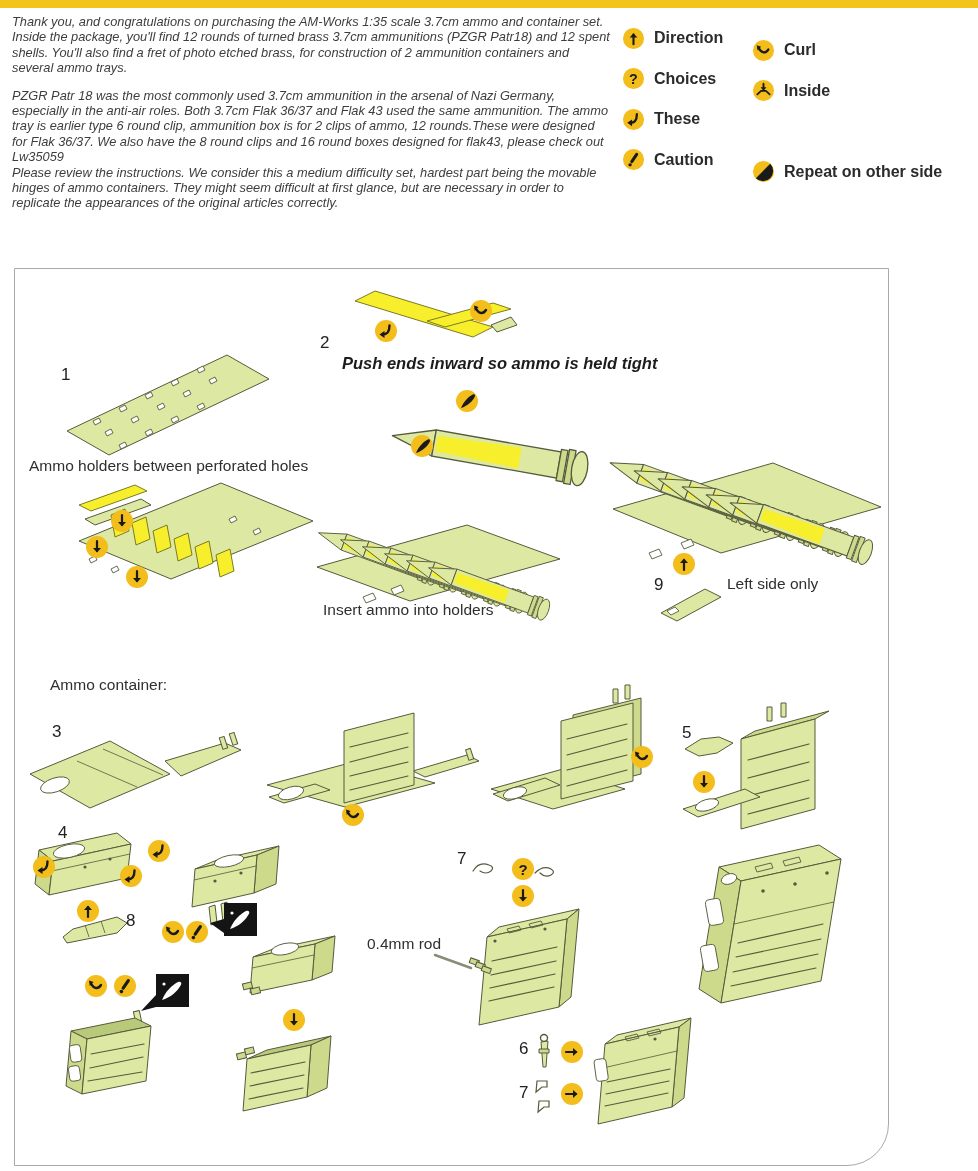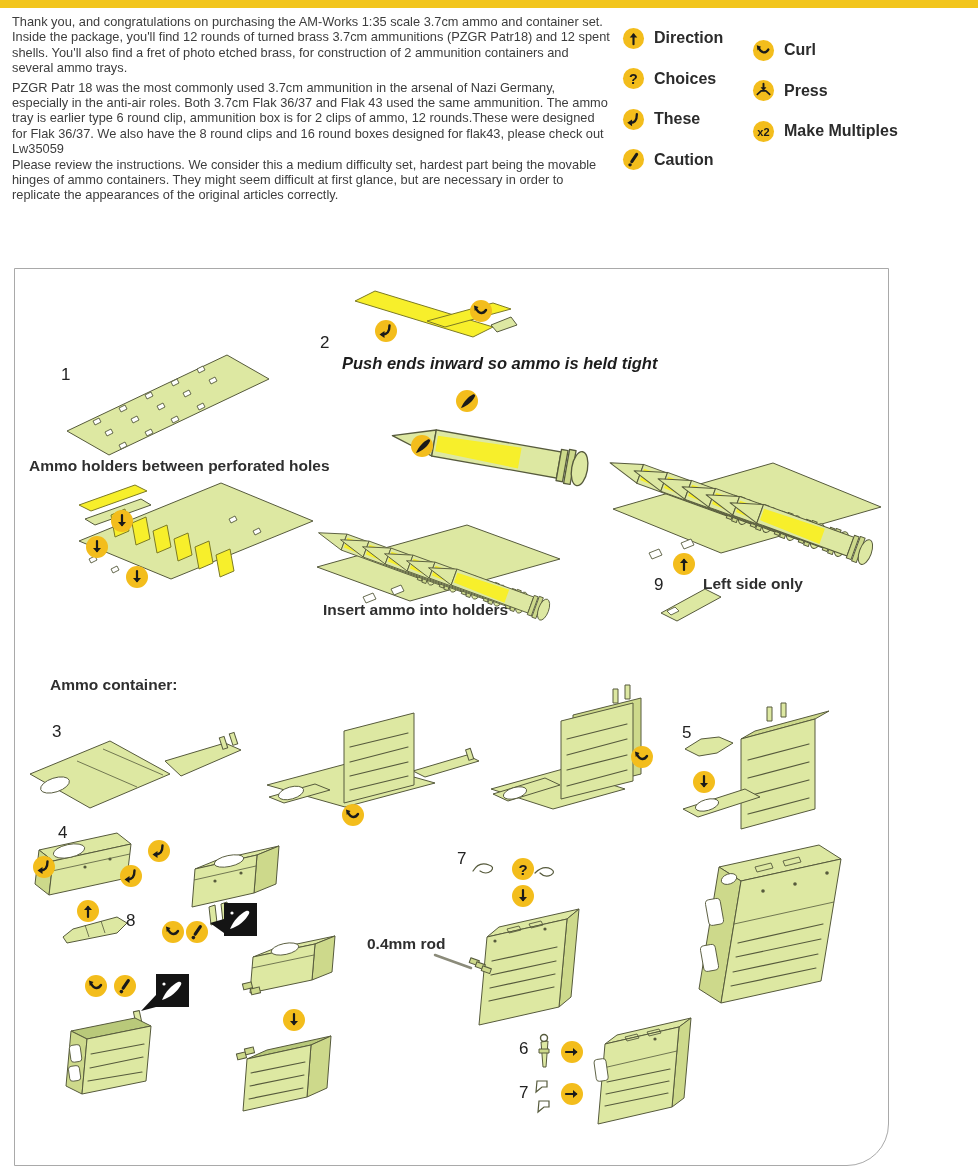--- a/index.html
+++ b/index.html
@@ -3,35 +3,35 @@
 <meta charset="utf-8">
 <style>
   html,body{margin:0;padding:0;}
   body{
     width:978px;height:1171px;position:relative;background:#ffffff;
     font-family:"Liberation Sans", sans-serif;overflow:hidden;
   }
   #topbar{position:absolute;left:0;top:0;width:978px;height:8px;background:#f2c51d;}
   
   #intro{position:absolute;left:12px;top:14px;width:600px;color:#3d3d3d;
-         font-size:12.8px;line-height:15.4px;}
+         font-size:12.8px;line-height:15.4px;font-style:italic;}
   #intro p{margin:0;}
-  #intro p.gap{margin-top:4px;}
+  #intro p.gap{margin-top:12px;}
   
   #legend{position:absolute;left:622px;top:26px;width:352px;}
   .lg-row{display:flex;align-items:center;height:24px;margin-bottom:16.5px;}
   .lg-col1{display:flex;align-items:center;width:130px;}
   .lg-col2{display:flex;align-items:center;flex:1;margin-top:24px;}
   .lg-ic{width:23px;height:23px;flex:0 0 23px;margin-right:9px;}
   .lg-lb{font-weight:bold;font-size:16px;color:#2b2b2b;white-space:nowrap;}
   
   #diagram{position:absolute;left:14px;top:268px;width:873px;height:896px;
            border:1px solid #a9a9a9;border-bottom-right-radius:42px;background:#fff;}
   #dsvg{position:absolute;left:0;top:0;}
-  .cap{position:absolute;font-size:15.5px;color:#2f2f2f;white-space:nowrap;font-weight:bold;}
+  .cap{position:absolute;font-size:15.5px;color:#2f2f2f;white-space:nowrap;}
   .cap-b{position:absolute;font-size:16.5px;font-weight:bold;color:#1c1c1c;white-space:nowrap;font-style:italic;}
   .num{position:absolute;font-size:17px;color:#222;white-space:nowrap;}
   
   .pg{fill:#dde8a2;stroke:#565a3c;stroke-width:1;stroke-linejoin:round;}
   .pg2{fill:#cdd98b;stroke:#565a3c;stroke-width:1;stroke-linejoin:round;}
   .pg3{fill:#b9c97a;stroke:#565a3c;stroke-width:1;stroke-linejoin:round;}
   .by{fill:#f7ef2b;stroke:#7c7a24;stroke-width:1;stroke-linejoin:round;}
   .wh{fill:#ffffff;stroke:#565a3c;stroke-width:0.9;stroke-linejoin:round;}
   .ln{stroke:#565a3c;stroke-width:1.2;fill:none;stroke-linecap:round;}
   .crease{stroke:#565a3c;stroke-width:0.8;fill:none;}
@@ -151,43 +151,43 @@
     <div class="lg-col1">
         <svg class="lg-ic" viewBox="0 0 24 24">
           <use href="#ic-q"></use>
         </svg>
         <span class="lg-lb">Choices</span>
       </div>
     <div class="lg-col2">
         <svg class="lg-ic" viewBox="0 0 24 24">
           <use href="#ic-press"></use>
         </svg>
-        <span class="lg-lb">Press</span>
+        <span class="lg-lb">Inside</span>
       </div>
   </div>
   <div class="lg-row">
     <div class="lg-col1">
         <svg class="lg-ic" viewBox="0 0 24 24">
           <use href="#ic-bend"></use>
         </svg>
         <span class="lg-lb">These</span>
       </div>
-    <div class="lg-col2">
-        <svg class="lg-ic" viewBox="0 0 24 24">
-          <use href="#ic-x2"></use>
-        </svg>
-        <span class="lg-lb">Make Multiples</span>
-      </div>
   </div>
   <div class="lg-row">
     <div class="lg-col1">
         <svg class="lg-ic" viewBox="0 0 24 24">
           <use href="#ic-caution"></use>
         </svg>
         <span class="lg-lb">Caution</span>
+      </div>
+    <div class="lg-col2">
+        <svg class="lg-ic" viewBox="0 0 24 24">
+          <use href="#ic-repeat"></use>
+        </svg>
+        <span class="lg-lb">Repeat on other side</span>
       </div>
   </div>
 </div>
 
 <div id="diagram">
   <svg id="dsvg" width="873" height="896" viewBox="0 0 873 896">
 
     <g>
       <polygon class="pg" points="52,162 212,86 254,110 94,186"></polygon>
       <use href="#hole1" transform="translate(78,152)"></use>
@@ -457,21 +457,21 @@
         <circle class="dot" cx="812" cy="604" r="1.8"></circle>
     </g>
   </svg>
 
   <div class="num" style="left:46px;  top:96px;">1</div>
   <div class="num" style="left:305px; top:64px;">2</div>
   <div class="cap-b" style="left:327px; top:85px;">Push ends inward so ammo is held tight</div>
   <div class="cap" style="left:14px;  top:188px;">Ammo holders between perforated holes</div>
   <div class="cap" style="left:308px; top:332px;">Insert ammo into holders</div>
   <div class="num" style="left:639px; top:306px;">9</div>
-  <div class="cap" style="left:688px; top:306px;">Left side only</div>
+  <div class="cap" style="left:712px; top:306px;">Left side only</div>
   <div class="cap" style="left:35px;  top:407px;">Ammo container:</div>
   <div class="num" style="left:37px;  top:453px;">3</div>
   <div class="num" style="left:43px;  top:554px;">4</div>
   <div class="num" style="left:667px; top:454px;">5</div>
   <div class="num" style="left:111px; top:642px;">8</div>
   <div class="num" style="left:442px; top:580px;">7</div>
   <div class="cap" style="left:352px; top:666px;">0.4mm rod</div>
   <div class="num" style="left:504px; top:770px;">6</div>
   <div class="num" style="left:504px; top:814px;">7</div>
 </div>

